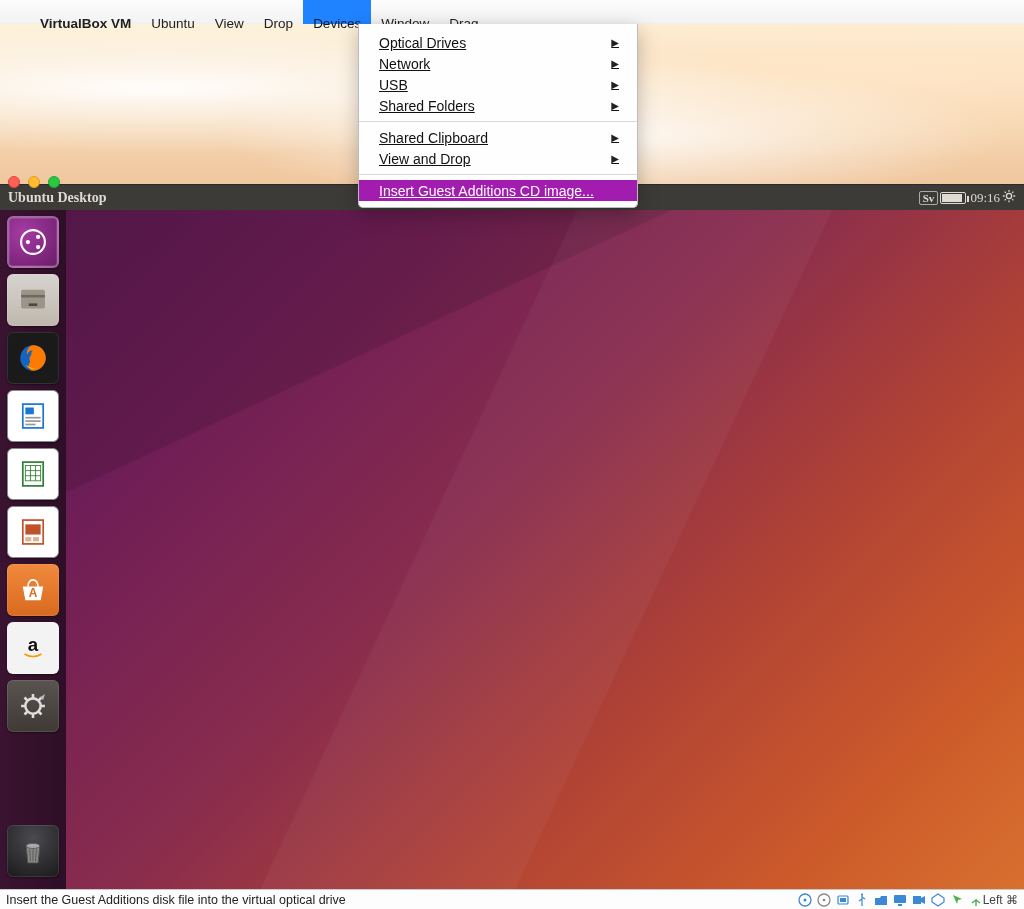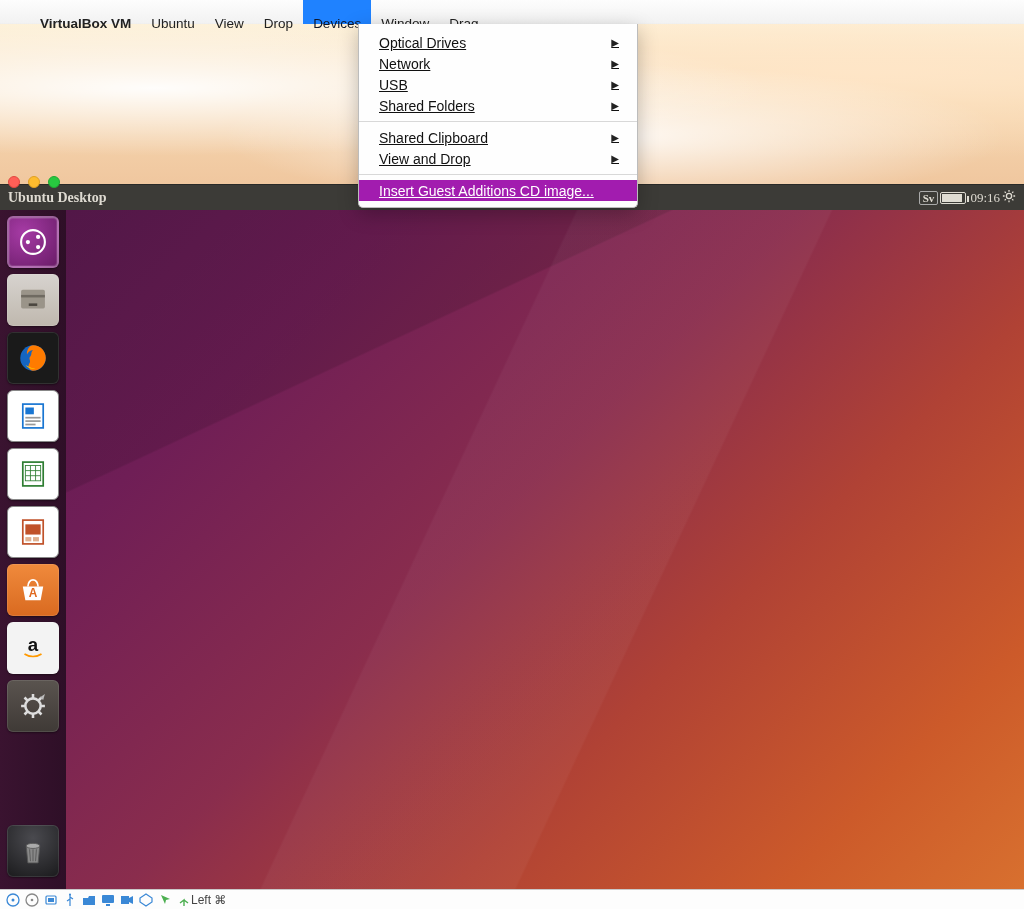--- a/index.html
+++ b/index.html
@@ -247,20 +247,21 @@
             <line x1="20" y1="18" x2="20" y2="32" stroke="#555"></line>
             <line x1="24" y1="18" x2="23" y2="32" stroke="#555"></line>
           </svg>
       </div>
       <div style="height:6px"></div>
     </div>
     <div class="desktop-bg"></div>
   </div>
 
   <div class="vm-status">
+    <span class="msg">Insert the Guest Additions disk file into the virtual optical drive</span>
     <span class="sicons">
       <span class="sicon">
           <svg viewBox="0 0 14 14">
             <circle cx="7" cy="7" r="6" fill="none" stroke="#3a88d6" stroke-width="1.3"></circle>
             <circle cx="7" cy="7" r="1.5" fill="#3a88d6"></circle>
           </svg>
         </span>
       <span class="sicon">
           <svg viewBox="0 0 14 14">
             <circle cx="7" cy="7" r="6" fill="none" stroke="#888" stroke-width="1.3"></circle>

